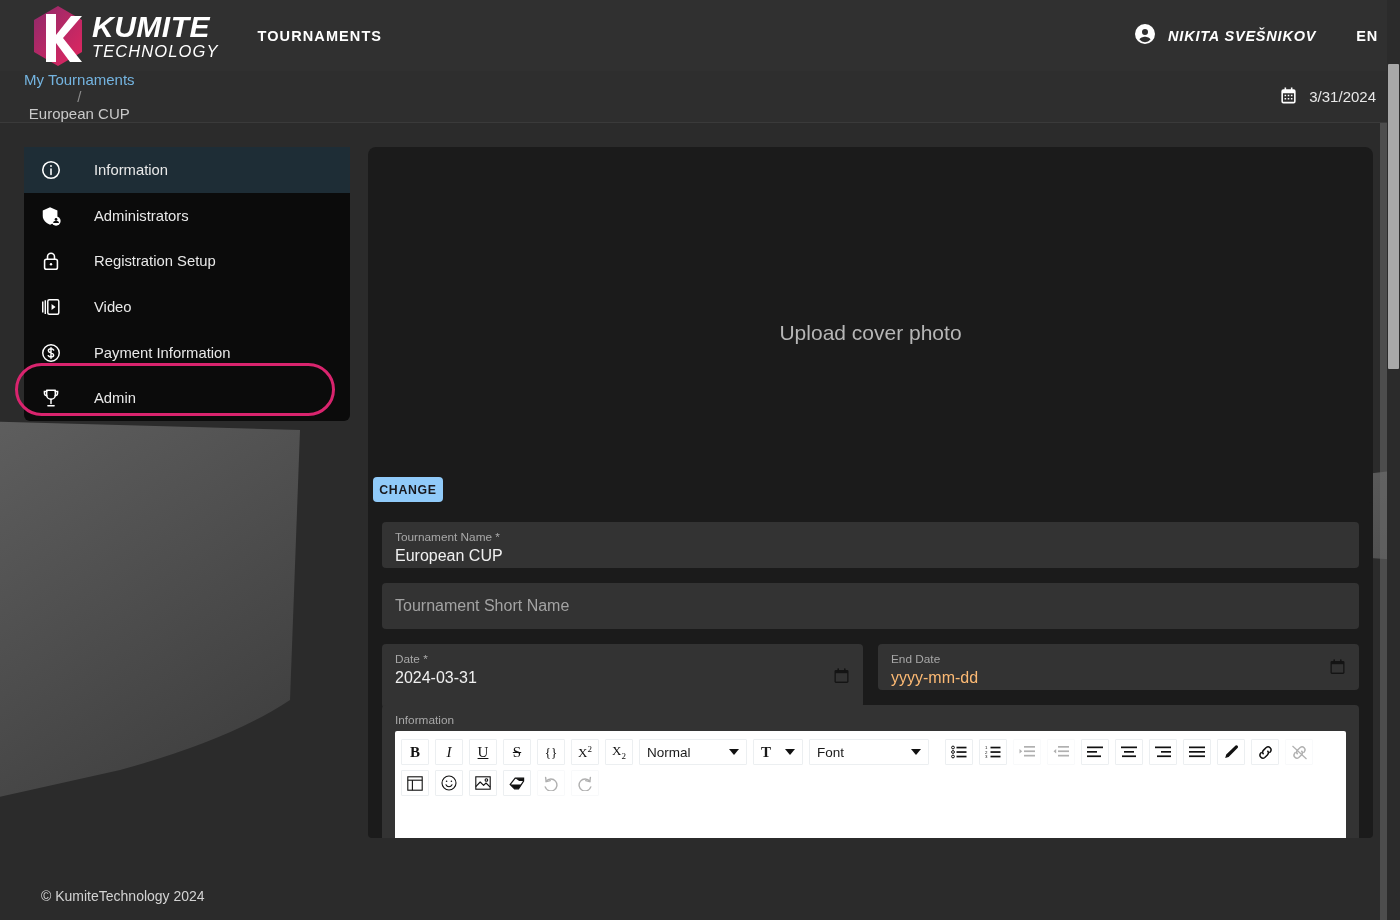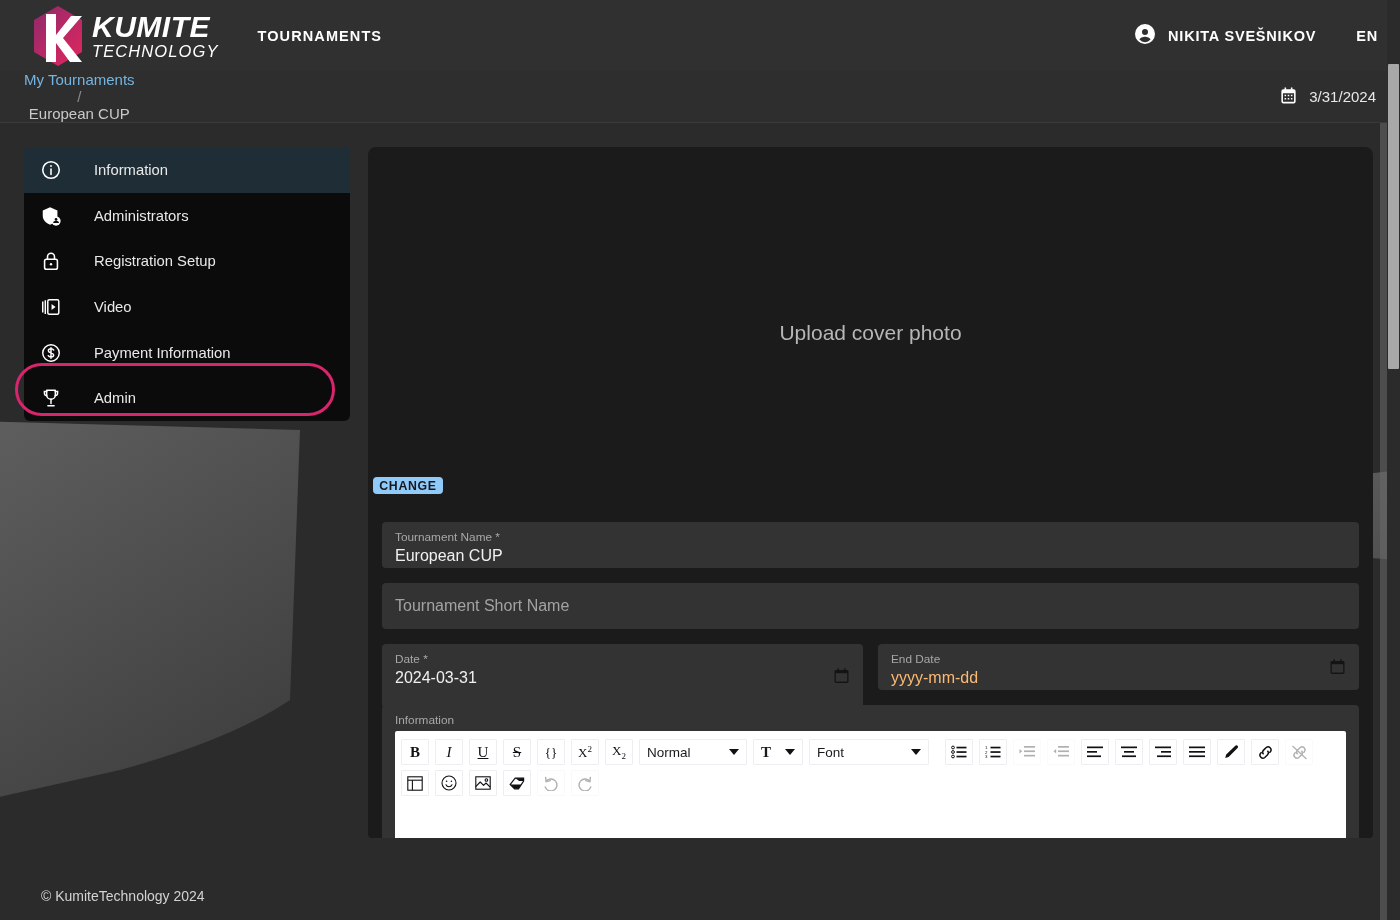--- a/index.html
+++ b/index.html
@@ -33,21 +33,21 @@
   }
   #nav-tournaments {
     margin-left: 39px; color: #ffffff; font-size: 14.5px; font-weight: bold;
     letter-spacing: 1.1px; cursor: pointer;
   }
   #topbar-right {
     margin-left: auto; display: flex; align-items: center; margin-right: 22px;
   }
   #user-chip { display: flex; align-items: center; cursor: pointer; }
   #user-chip .uname {
-    color: #fff; font-size: 14.5px; font-weight: bold; letter-spacing: 0.8px; margin-left: 11px;
+    color: #fff; font-size: 14.5px; font-weight: bold; letter-spacing: 0.8px; margin-left: 11px; font-style: italic;
   }
   #lang-chip {
     color: #fff; font-size: 14.5px; font-weight: bold; letter-spacing: 0.8px;
     margin-left: 40px; cursor: pointer;
   }
 
   
   #crumbbar {
     position: absolute; top: 71px; left: 0; width: 1400px; height: 52px;
     background: #2e2e2e; z-index: 25;
@@ -85,21 +85,21 @@
   
   #cover-card {
     position: absolute; top: 147px; left: 368px; width: 1005px; height: 372px;
     background: #1b1b1b; border-radius: 8px; z-index: 10;
   }
   #cover-text {
     position: absolute; inset: 0; display: flex; align-items: center; justify-content: center;
     color: #b6b6b6; font-size: 21px;
   }
   #change-btn {
-    position: absolute; top: 477px; left: 373px; width: 70px; height: 17px;
+    position: absolute; top: 477px; left: 373px; width: 70px; height: 25px;
     background: #90caf9; color: #18171c; border: none; border-radius: 4px;
     font-size: 12.3px; font-weight: bold; letter-spacing: 0.7px;
     font-family: "Liberation Sans", sans-serif; cursor: pointer; z-index: 12;
   }
 
   #form-card {
     position: absolute; top: 502px; left: 368px; width: 1005px; height: 336px;
     background: #1b1b1b; border-radius: 4px; z-index: 10; overflow: hidden;
   }
 

